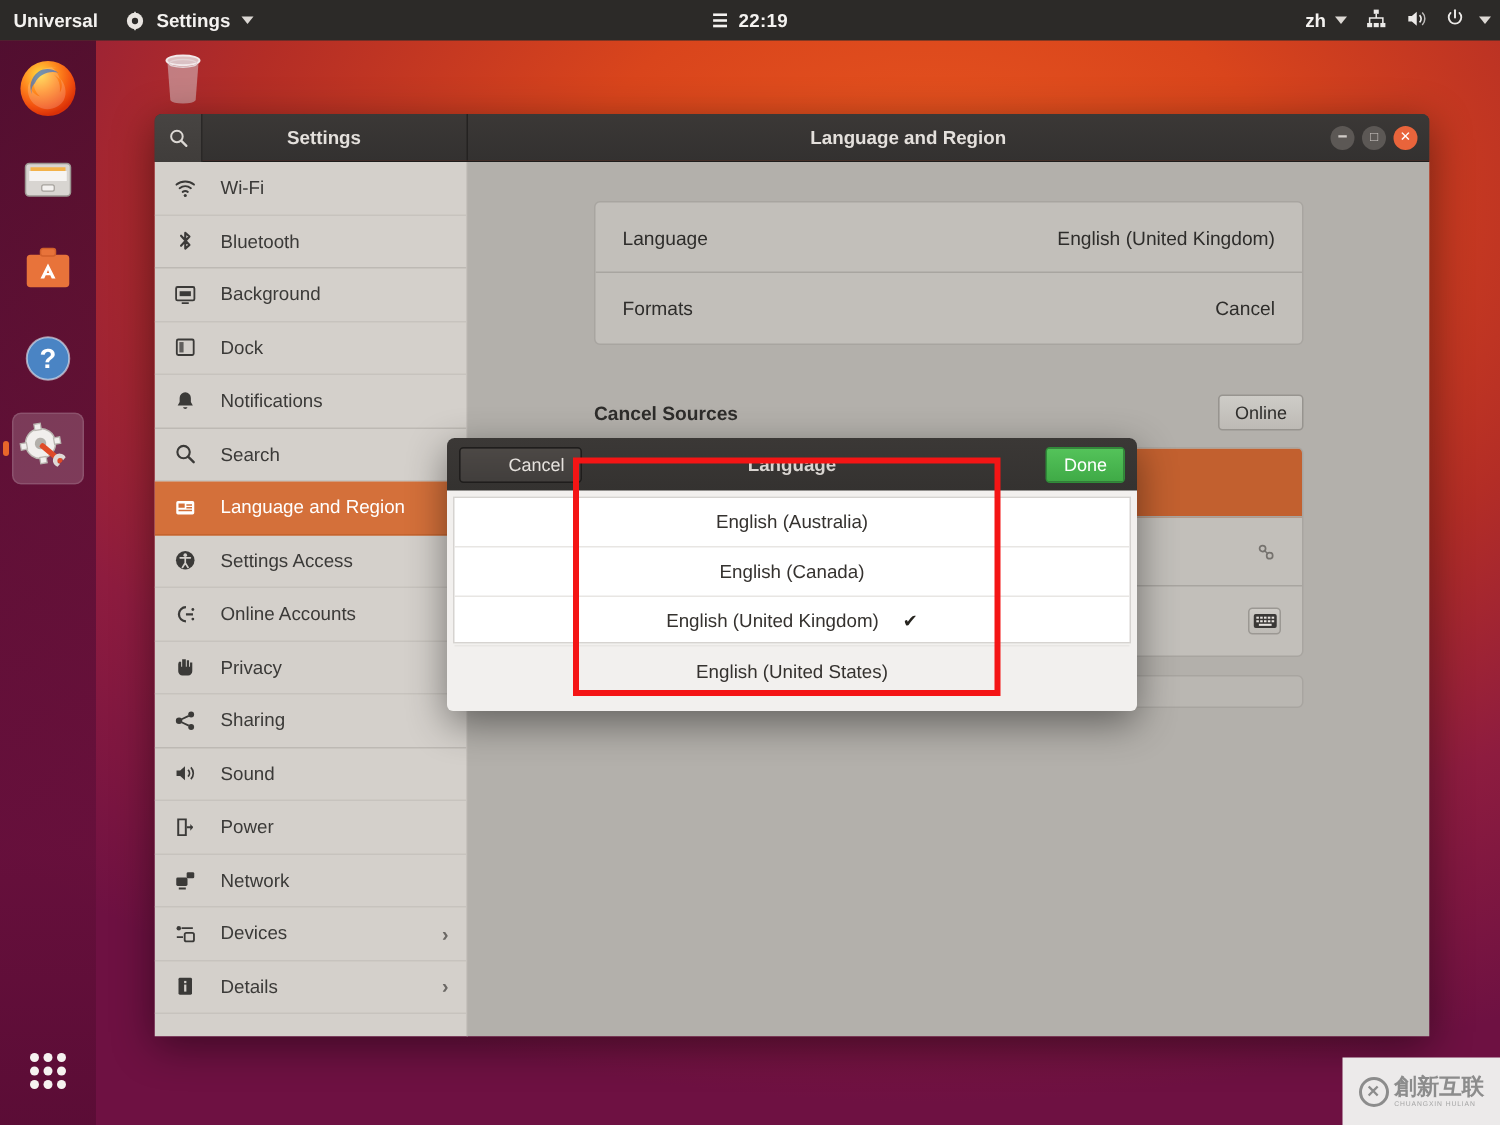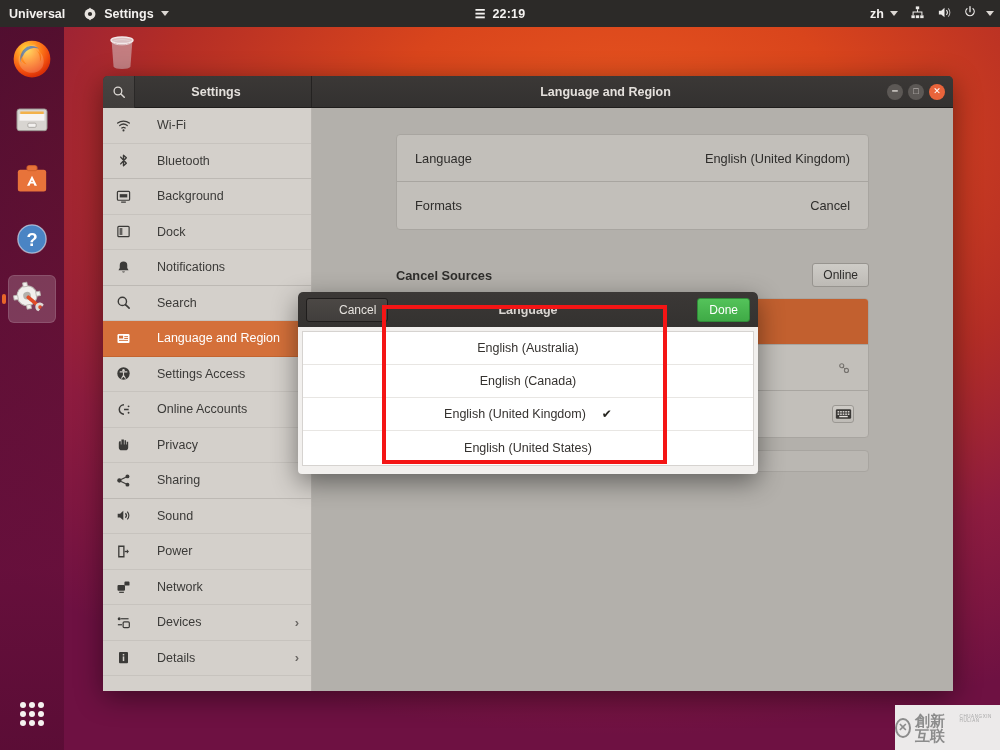--- a/index.html
+++ b/index.html
@@ -158,21 +158,21 @@
 
   
   #sidebar {
     width: 209px; flex-shrink: 0;
     background: #d4d0cb;
     border-right: 1px solid #b8b4af;
     overflow: hidden;
   }
   .side-item {
     height: 35.5px; display: flex; align-items: center;
-    padding: 0 12px; gap: 26px;
+    padding: 0 12px; gap: 16px;
     color: #3b3a38; font-size: 12.5px;
     border-bottom: 1px solid #c7c3be;
     position: relative;
   }
   .side-item.sep-gap { border-bottom: 1px solid #bdb9b4; justify-content: center; }
   .side-item .ic {
     width: 16px; height: 16px; flex-shrink: 0;
     display: flex; align-items: center; justify-content: center;
     color: #3b3a38;
   }
@@ -278,21 +278,21 @@
   }
   #done-button {
     background: linear-gradient(180deg,#54c35a 0%,#3faa46 100%);
     color: #fff; border-color: #2f8c38;
     margin-left: auto;
   }
   #dialog-list {
     background: #fff;
     margin: 4px;
     border: 1px solid #d6d3d0;
-    height: 135px;
+    height: 98px;
   }
   .lang-row {
     height: 33px; display: flex; align-items: center;
     justify-content: center; gap: 16px;
     font-size: 12.5px; color: #35322f;
     border-bottom: 1px solid #e8e6e3;
     position: relative;
   }
   .lang-row:last-child { border-bottom: none; }
   .lang-row .tick { font-size: 12px; color: #26241f; }
@@ -314,21 +314,21 @@
     display: flex; align-items: center; justify-content: center;
     gap: 4px; z-index: 90;
   }
   #watermark .mark-circle {
     width: 20px; height: 20px; border-radius: 50%;
     border: 2px solid #8c8c8c;
     display: flex; align-items: center; justify-content: center;
     color: #8c8c8c; font-size: 11px; font-weight: bold;
   }
   #watermark .mark-text {
-    display: flex; flex-direction: row; line-height: 1;
+    display: flex; flex-direction: column; line-height: 1;
   }
   #watermark .mark-cn { font-size: 15px; color: #8c8c8c; font-weight: bold; }
   #watermark .mark-en { font-size: 4.5px; color: #a5a5a5; letter-spacing: .6px; margin-top: 2px; }
 </style>
 </head>
 <body>
 
 <div id="screen">
 
   <div id="top-panel">

